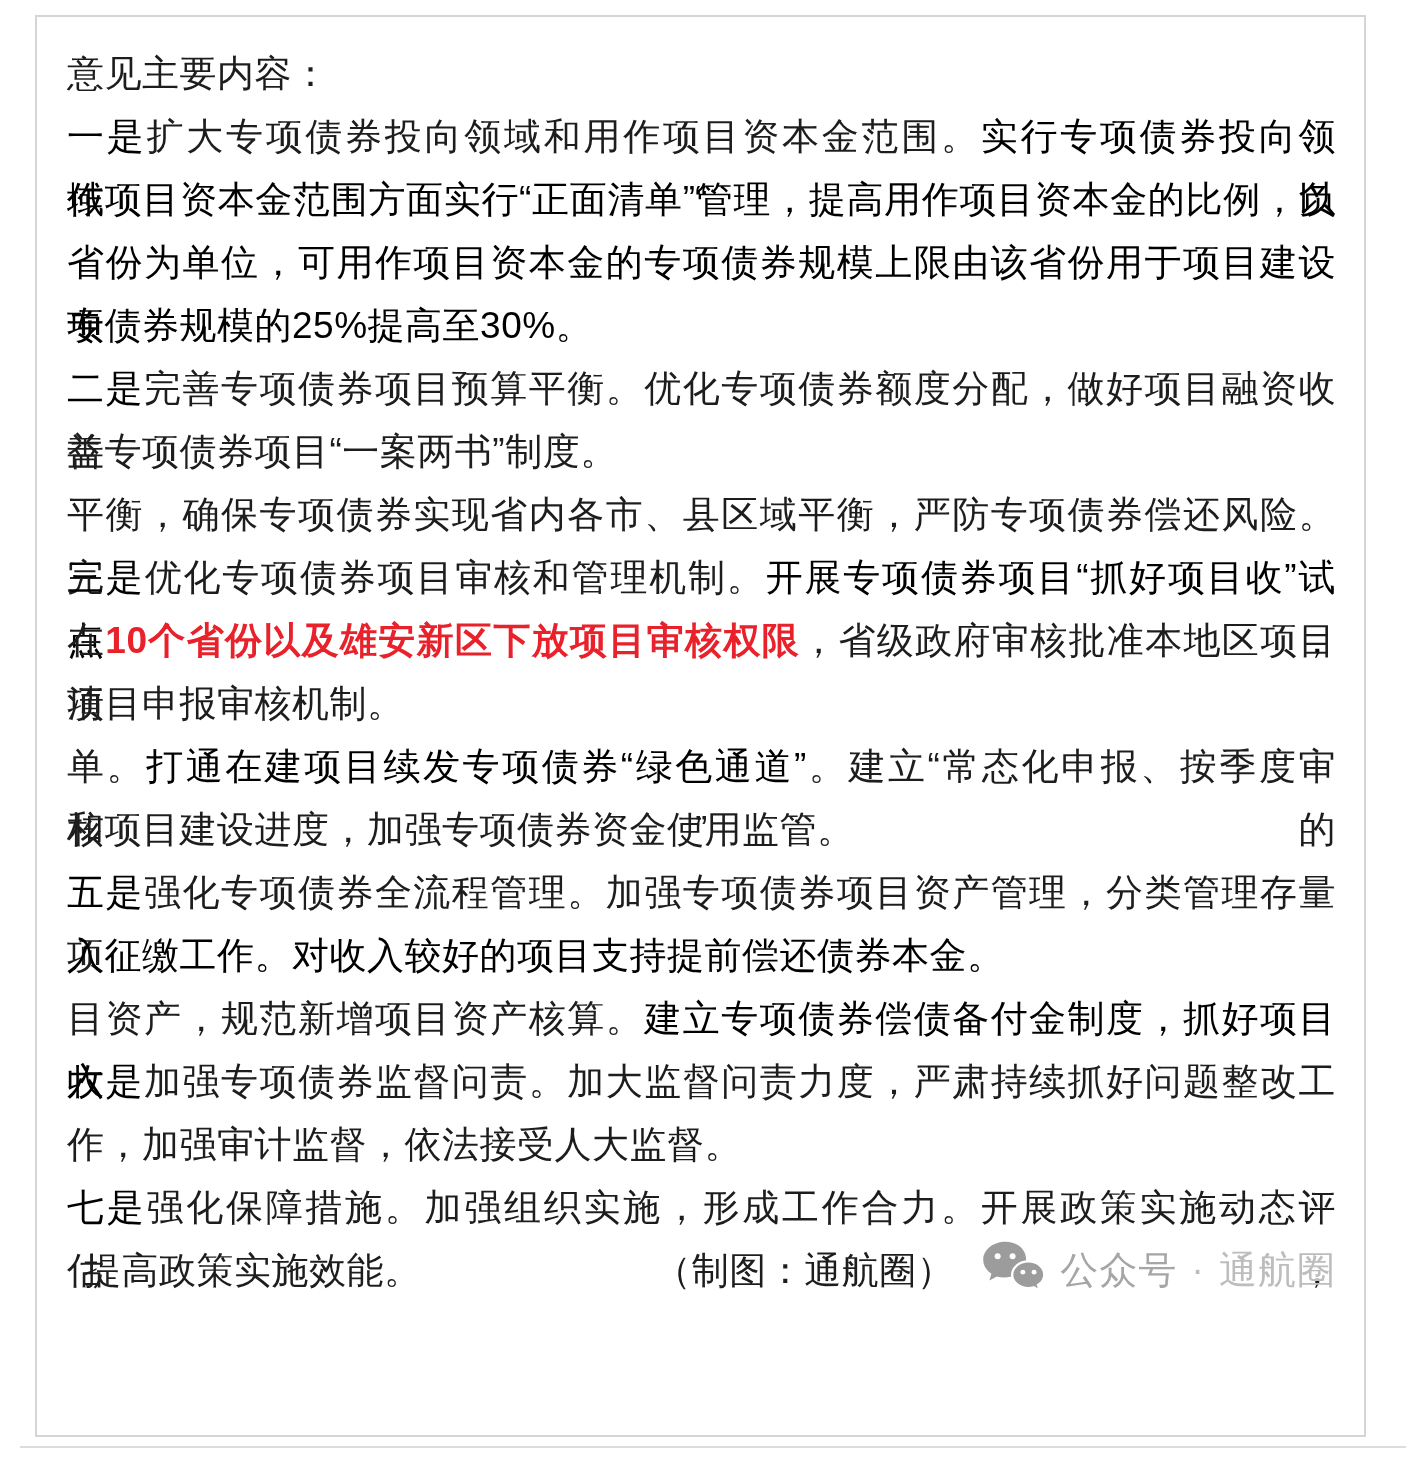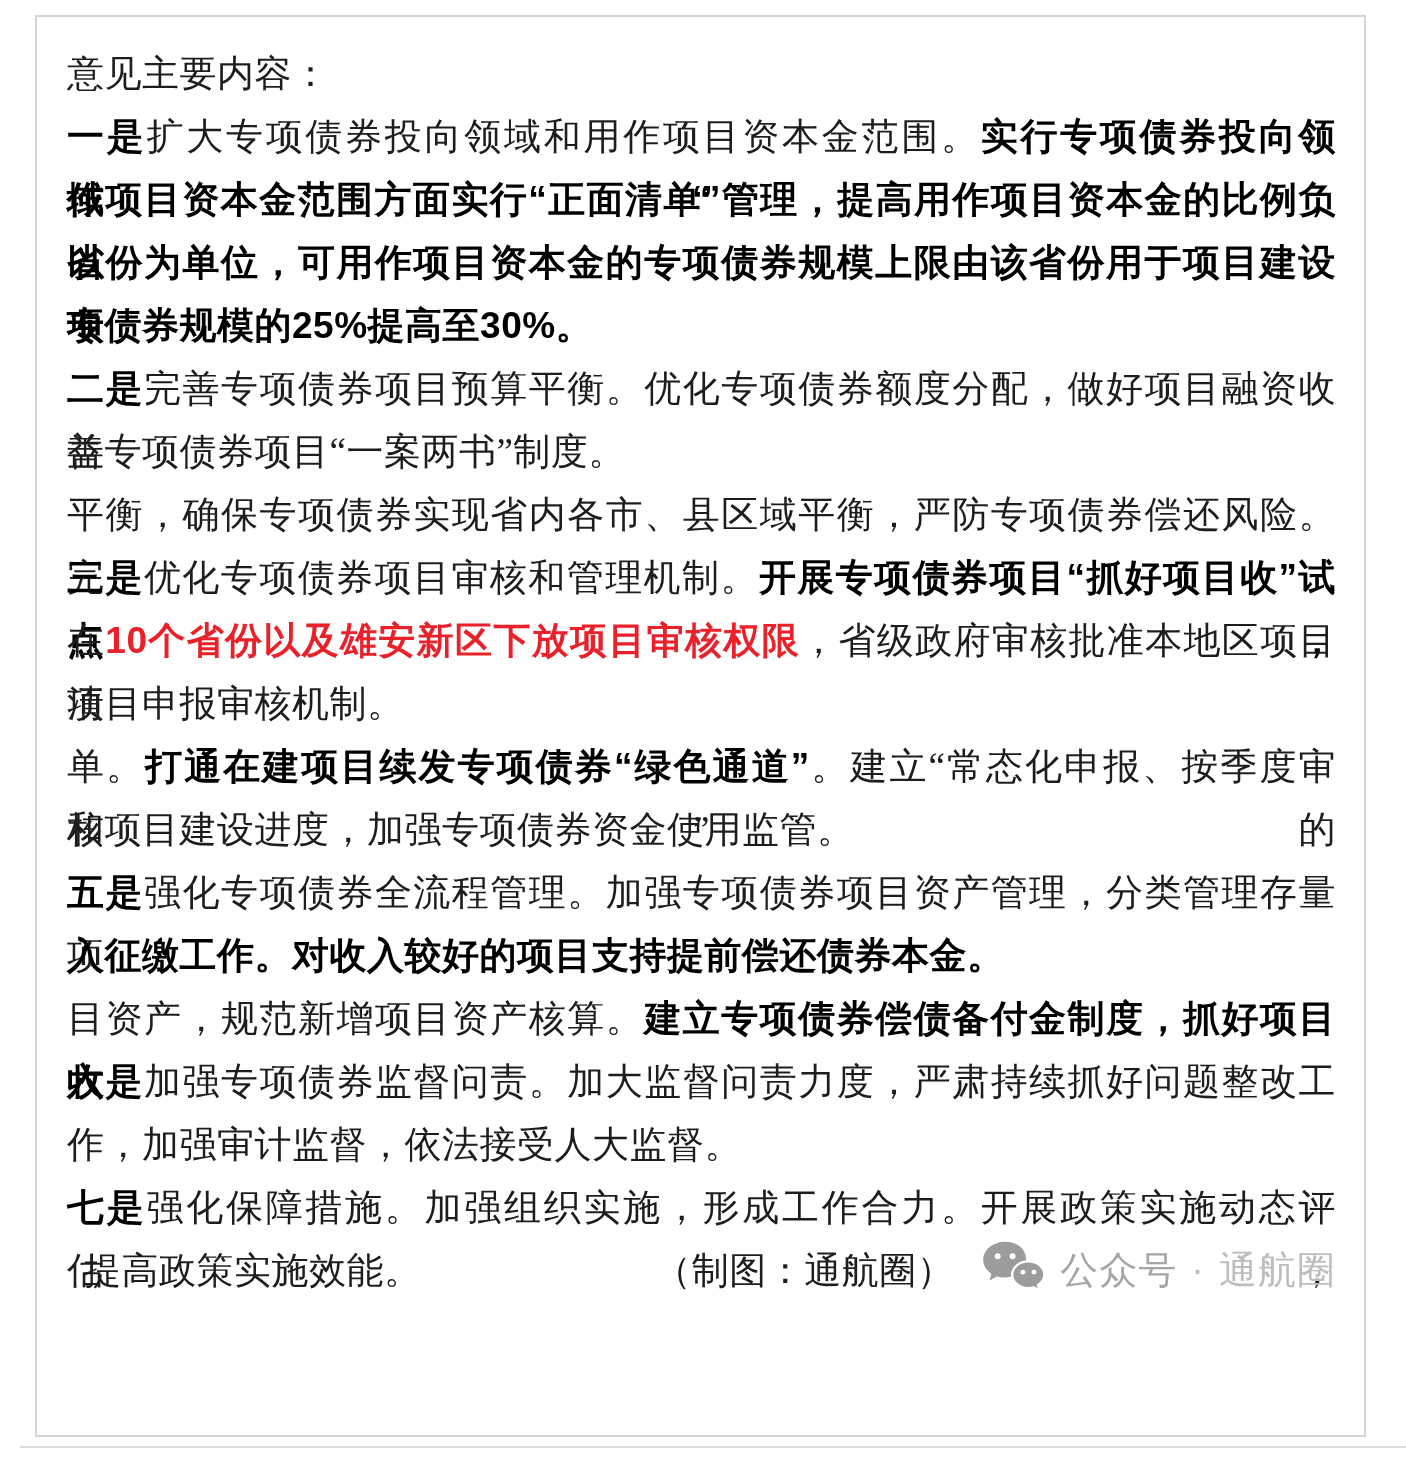--- a/index.html
+++ b/index.html
@@ -36,22 +36,22 @@
     color: var(--text, #1d1d1d);
     letter-spacing: 0.5px;
     white-space: nowrap;
   }
   .line.just {
     white-space: normal;
     text-align: justify;
     text-align-last: justify;
     text-justify: inter-character;
   }
-  .line span.r { font-weight: 400; color: var(--text, #1d1d1d); font-family: Liberation Serif, serif; }
-  .line span.b { font-weight: 700; color: var(--bold-text, #000000); }
+  .line span.r { font-weight: 400; color: var(--text, #1d1d1d); }
+  .line span.b { font-weight: 400; color: var(--bold-text, #000000); }
   .line span.rb { font-weight: 700; color: var(--red, #e8212b); }
   .footer-line {
     display: flex;
     align-items: center;
     font-size: 37px;
     line-height: 63px;
     height: 63px;
     color: var(--text, #1d1d1d);
     letter-spacing: 0.5px;
     margin-left: 17px;

